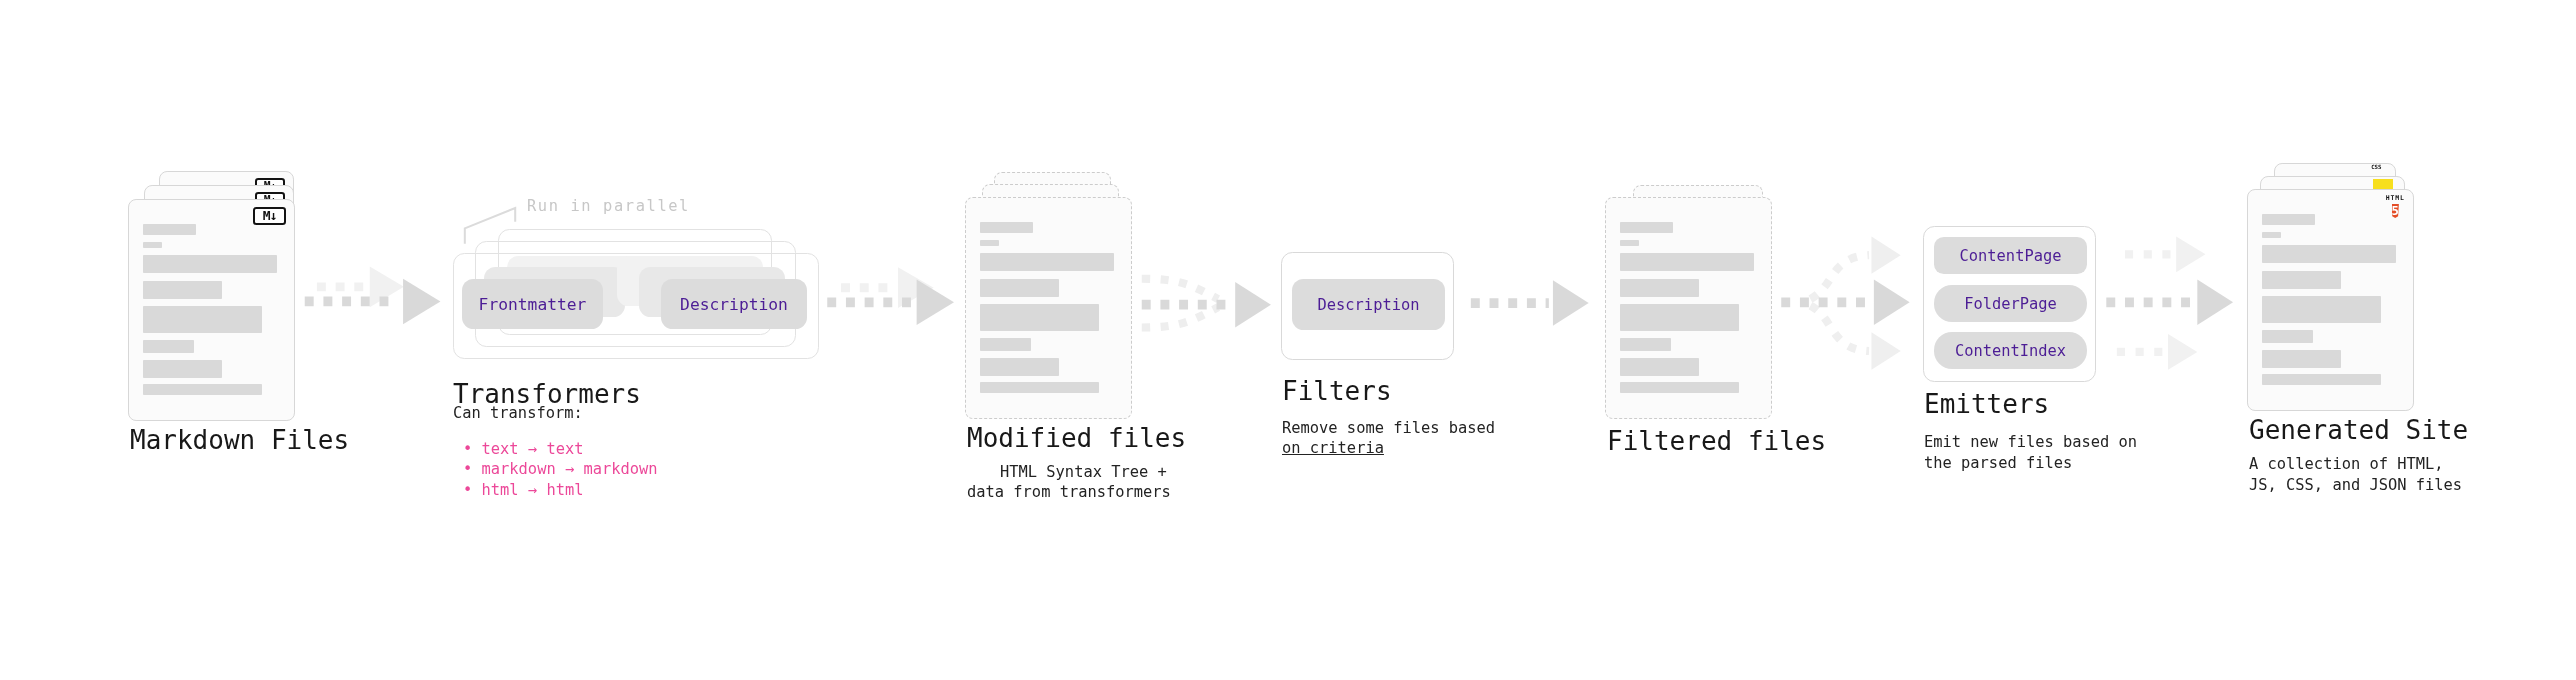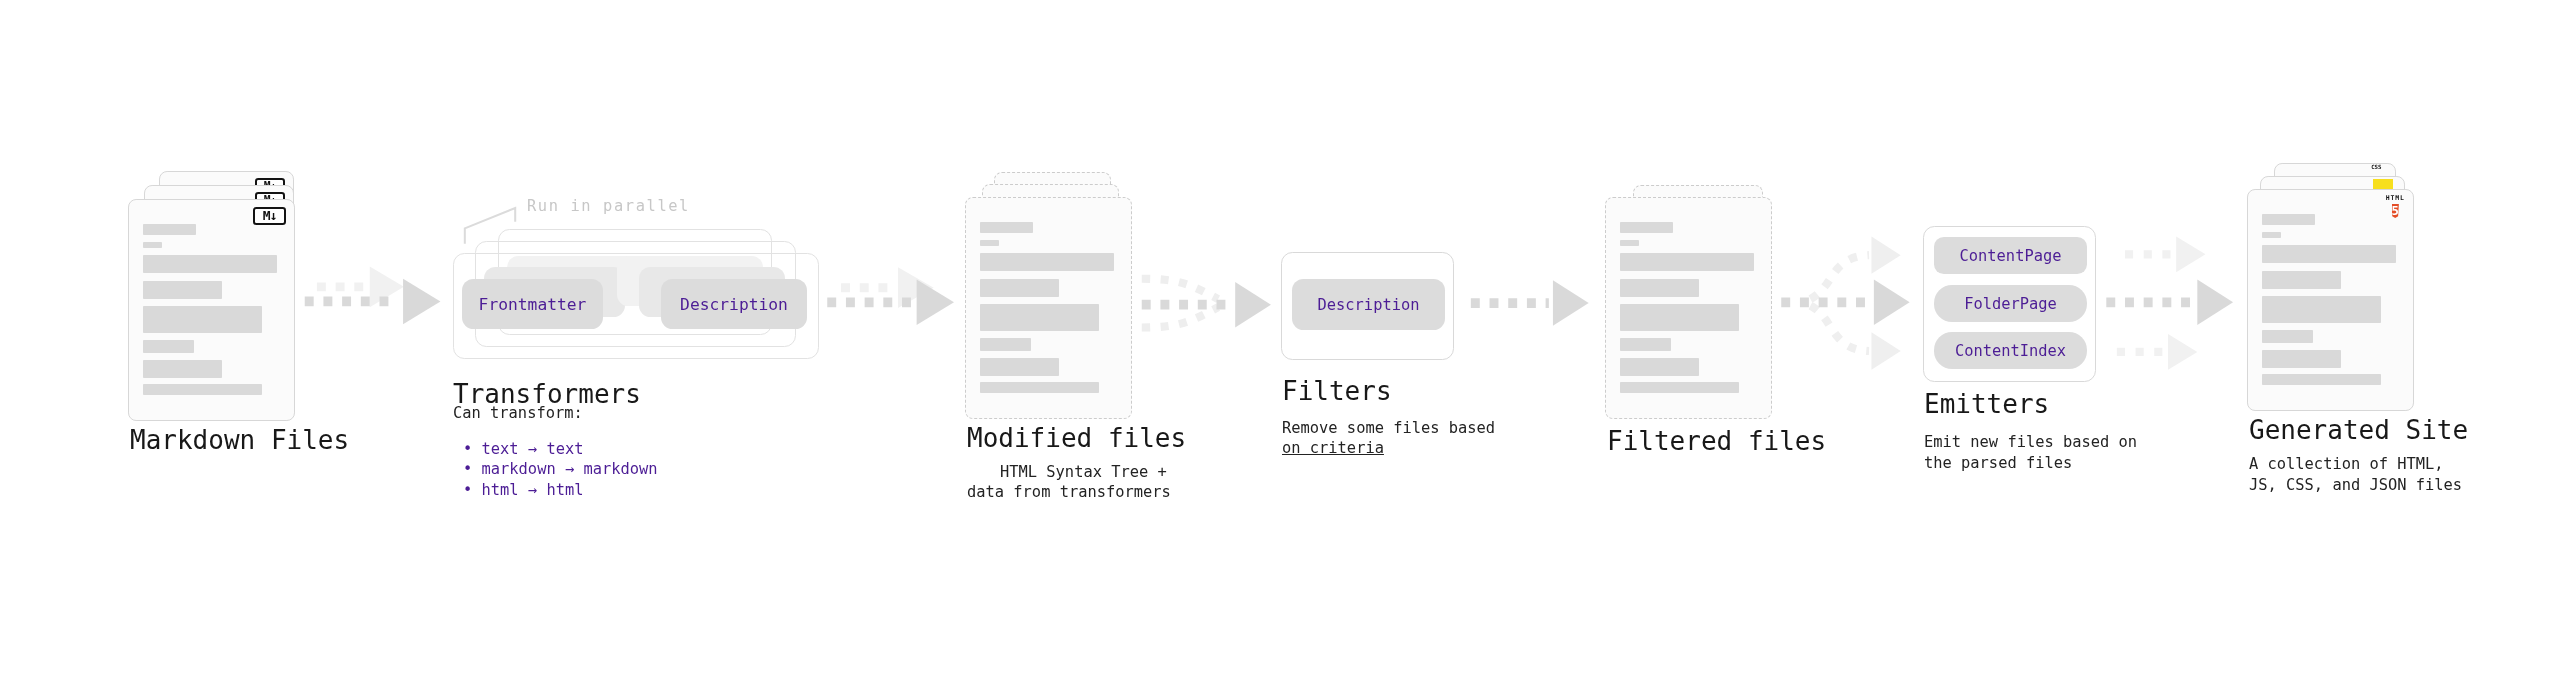--- a/index.html
+++ b/index.html
@@ -41,21 +41,21 @@
   
   .pill{position:absolute;border-radius:11.4px;background:#dcdcdc;color:#4c1d95;
         display:flex;align-items:center;justify-content:center;font-size:16.3px;}
   .pill.g2{background:#e8e8e8;}
   .pill.g3{background:#f2f2f2;}
   
   .heading{position:absolute;font-size:26px;line-height:24.4px;color:#181818;white-space:nowrap;}
   .subtext{position:absolute;font-size:15.4px;line-height:20.3px;color:#232323;white-space:nowrap;}
   .annotation{position:absolute;font-size:15.4px;color:#c7c7c7;letter-spacing:1.6px;white-space:nowrap;}
   ul.bullets{position:absolute;margin:0;padding:0;list-style:none;
-             font-size:15.4px;line-height:20.3px;color:#4c1d95;white-space:nowrap;}
+             font-size:15.4px;line-height:20.3px;color:#ec4899;white-space:nowrap;}
   #arrow-layer{position:absolute;left:0;top:0;pointer-events:none;}
 </style>
 </head>
 <body>
 
 <svg id="arrow-layer" width="2576" height="681" viewBox="0 0 3170 838">
 
   <g>
     <line x1="390" y1="353" x2="452" y2="353" stroke="#f1f1f1" stroke-width="11" stroke-dasharray="11 12"></line>
     <polygon points="455,328 497,353 455,378" fill="#f1f1f1"></polygon>

